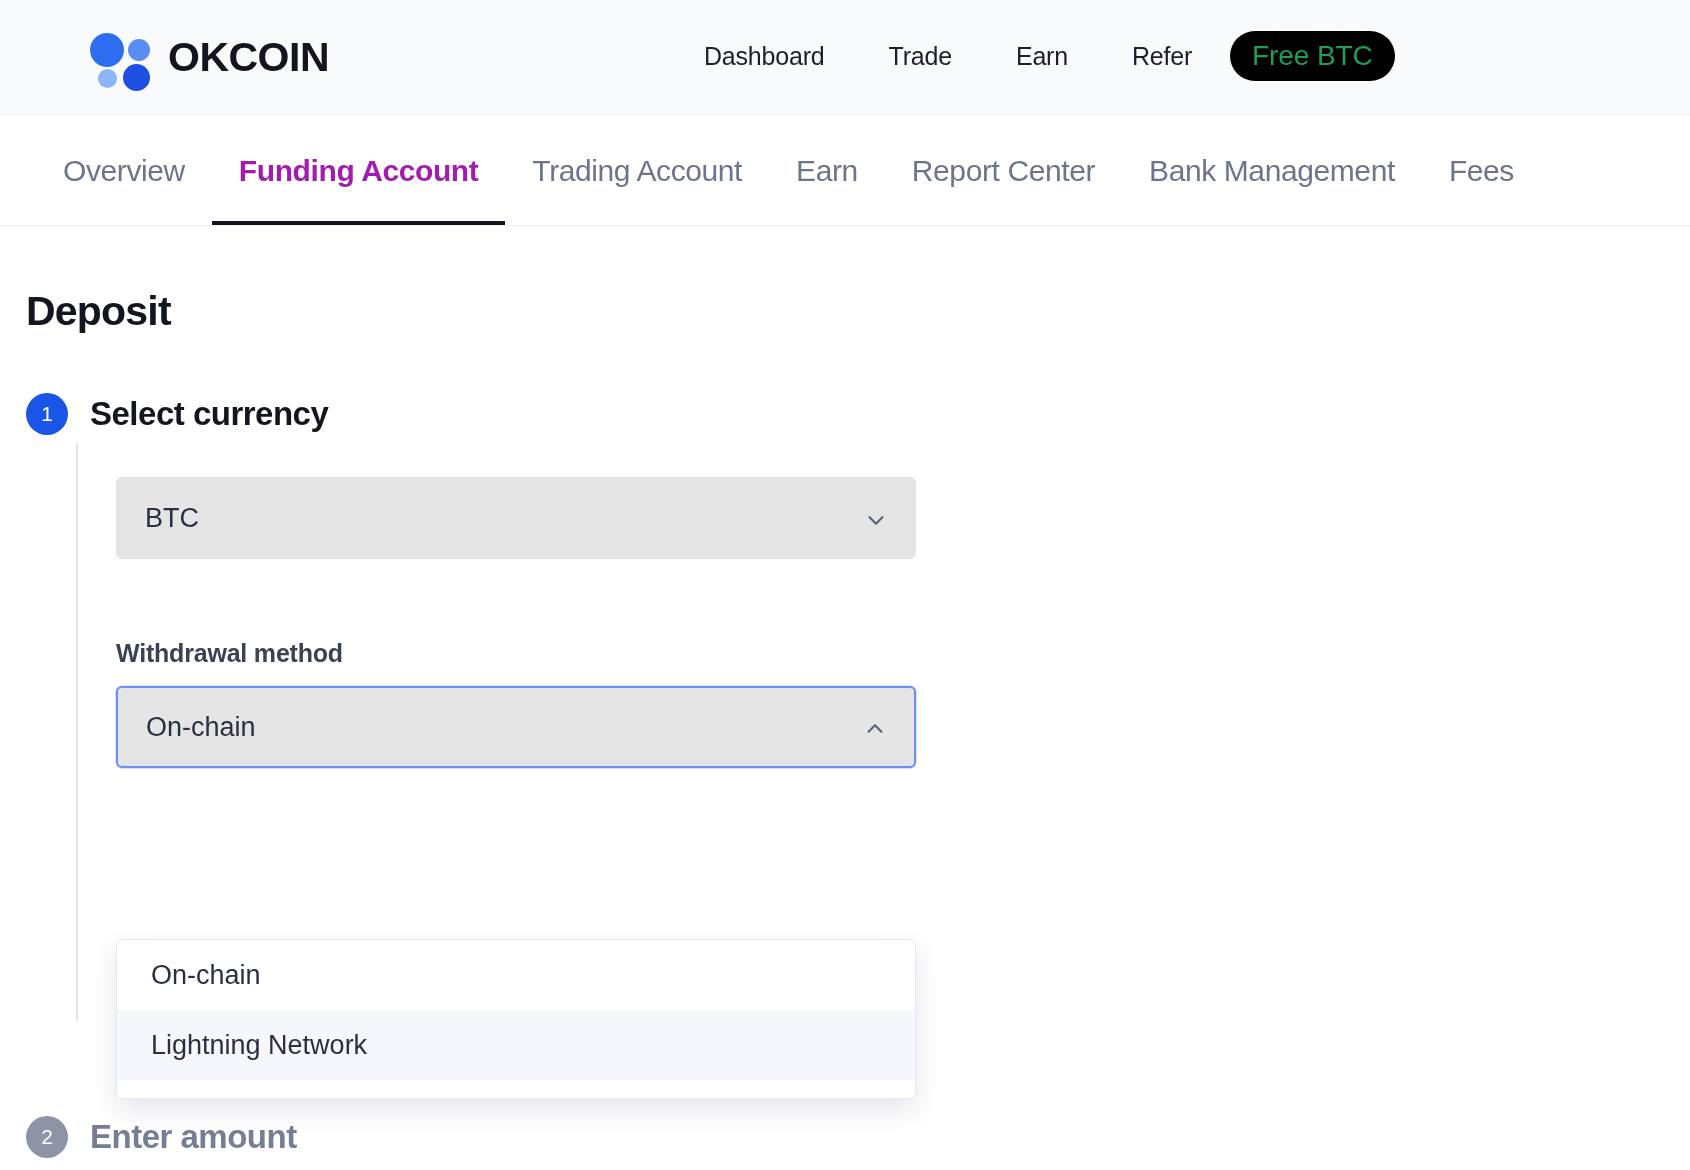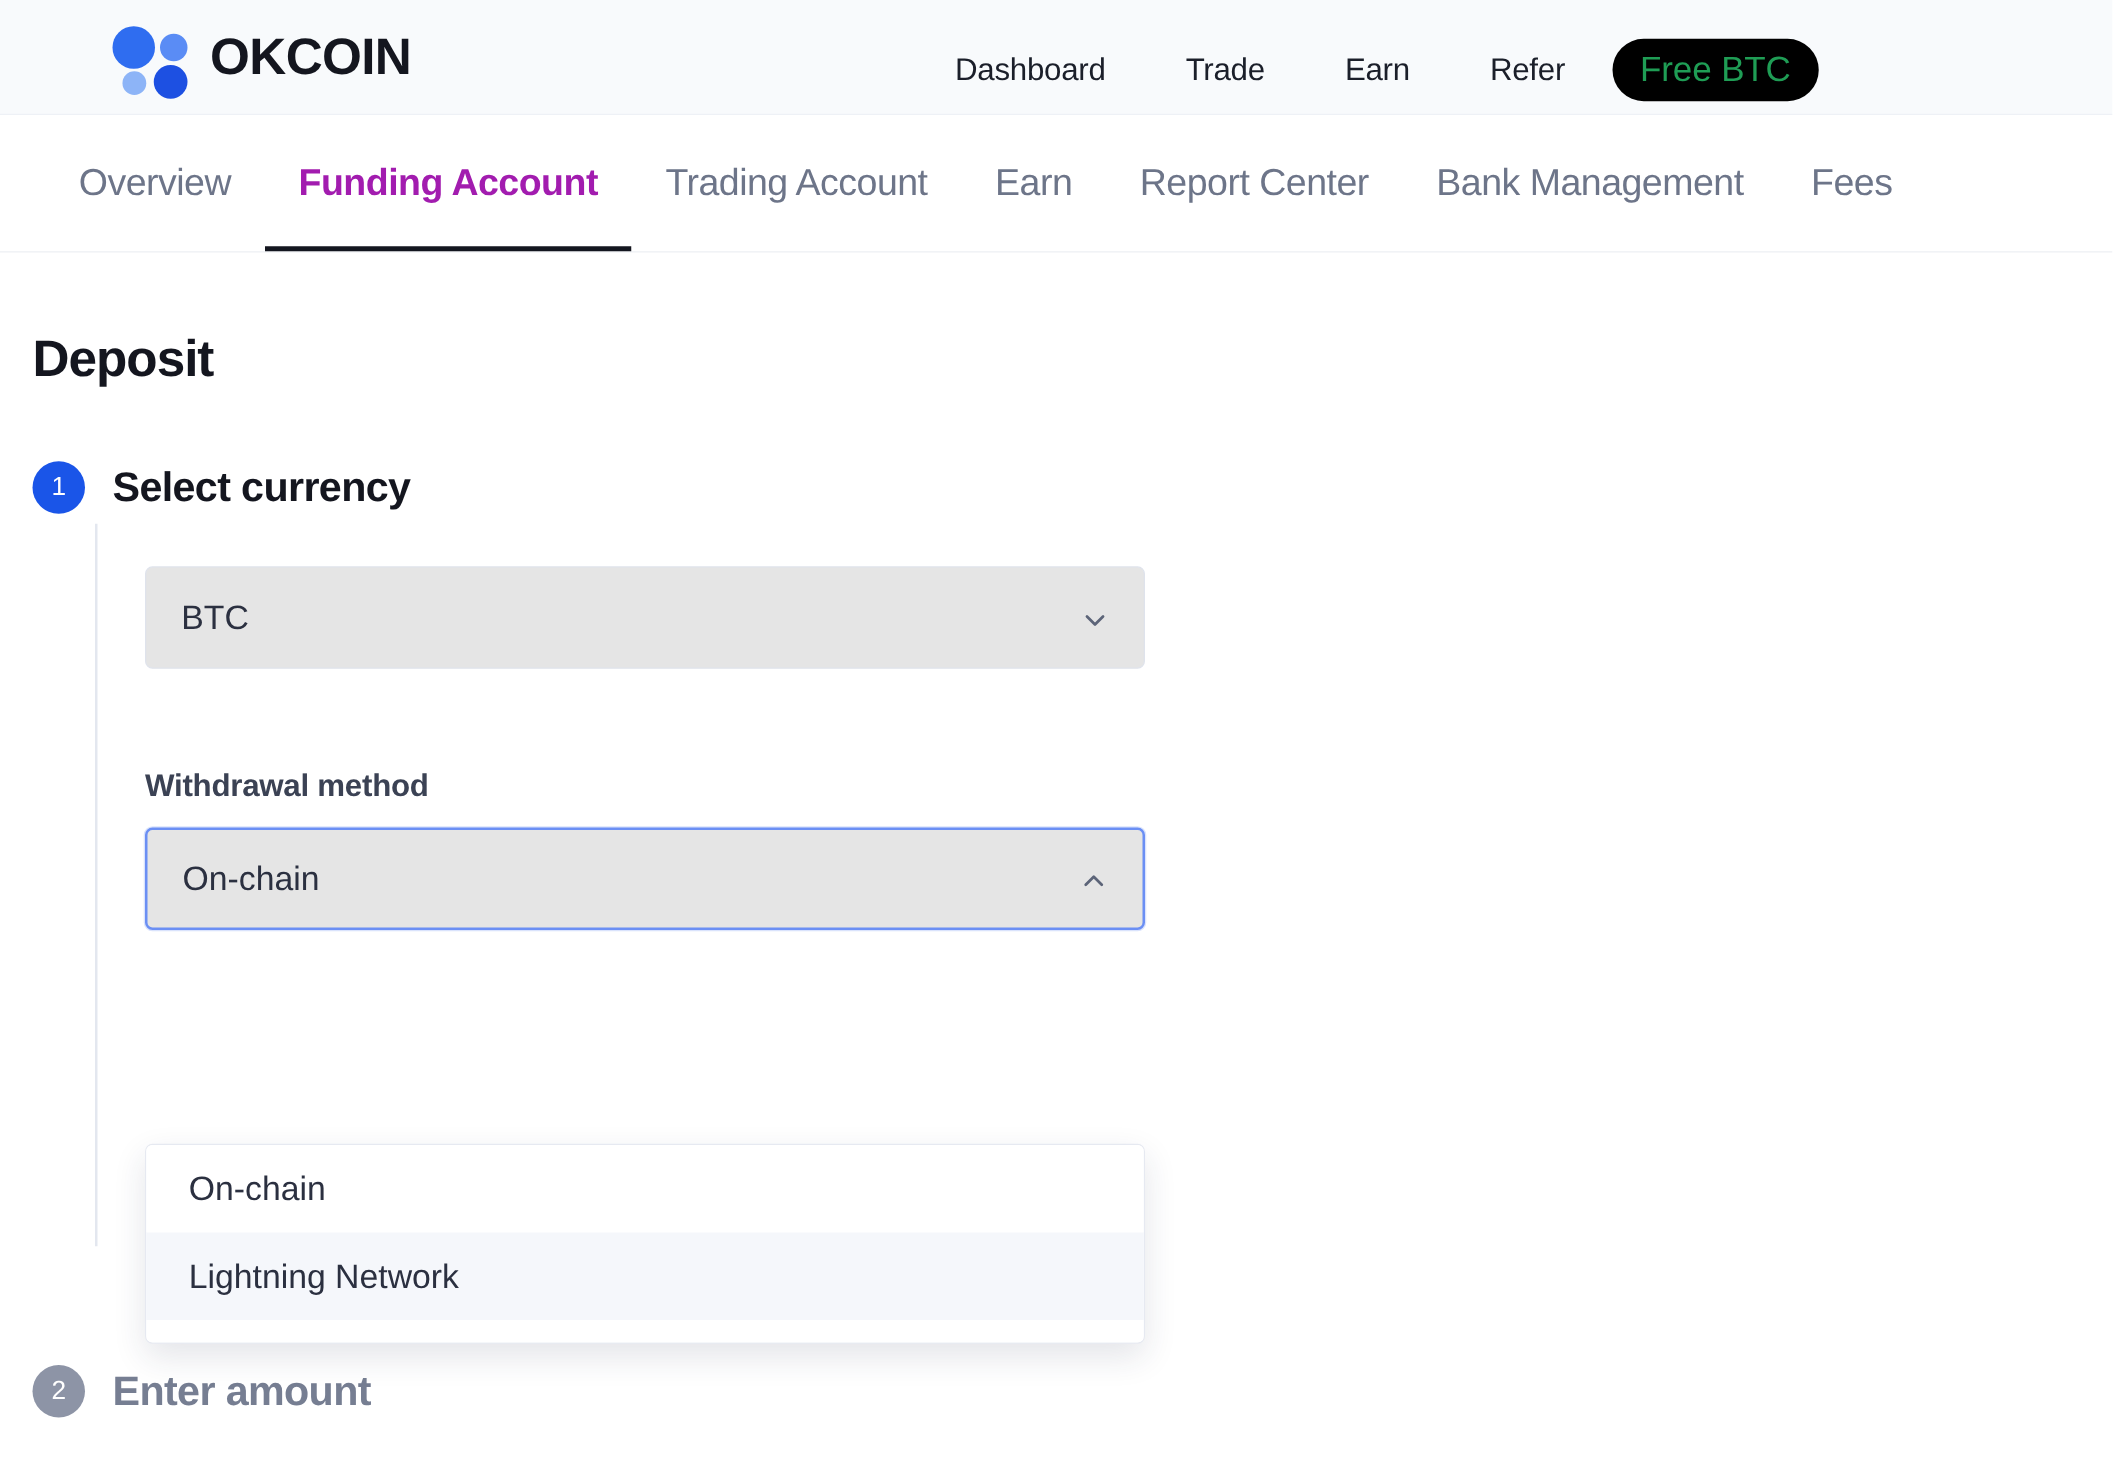--- a/index.html
+++ b/index.html
@@ -8,21 +8,21 @@
     width: 1690px;
     height: 1170px;
     background: #ffffff;
     font-family: "Liberation Sans", sans-serif;
     overflow: hidden;
   }
 
   
   .top-header {
     position: relative;
-    height: 92px;
+    height: 116px;
     background: #f8fafc;
     border-bottom: 1px solid #eef1f6;
     display: flex;
     align-items: center;
     text-align: right;
   }
 
   .logo-wrap {
     display: flex;
     align-items: center;
@@ -49,21 +49,21 @@
   .logo-text {
     font-size: 41px;
     font-weight: 700;
     letter-spacing: -0.5px;
     color: #14161f;
     line-height: 1;
   }
 
   .top-nav {
     position: absolute;
-    left: 732px;
+    left: 672px;
     top: 0;
     height: 112px;
     display: flex;
     align-items: center;
     gap: 0;
   }
   .top-nav a {
     font-size: 25px;
     color: #1b1f2a;
     text-decoration: none;

